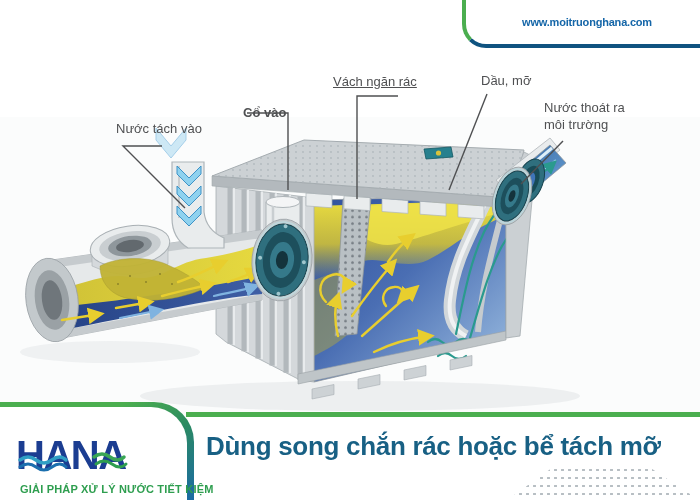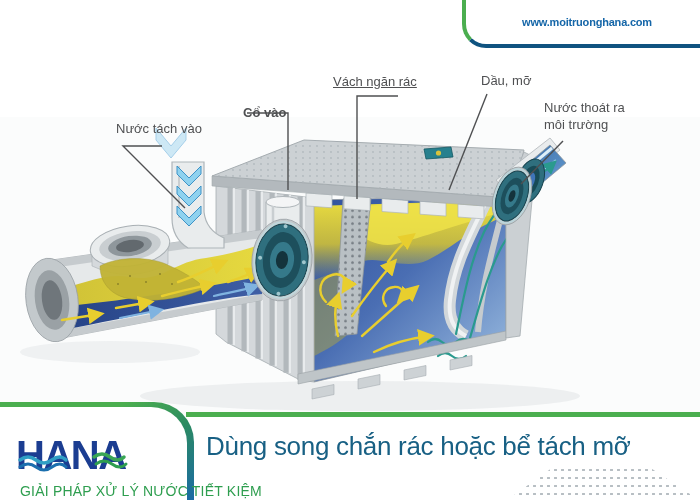--- a/index.html
+++ b/index.html
@@ -33,25 +33,25 @@
     background:linear-gradient(150deg,#4bae4f 0%,#4bae4f 35%,#2b8a62 62%,#1a6aa5 100%);
     border-top-right-radius:40px; z-index:15;
   }
   .logo-tab-inner{
     position:absolute; left:0; top:5px; right:7px; bottom:0;
     background:#ffffff; border-top-right-radius:36px;
   }
   .logo-wrap{position:absolute; left:16px; top:26px; width:160px;}
   .logo-tagline{
     position:absolute; left:4px; top:50px; width:170px;
-    color:#2e9e4f; font-weight:normal; font-size:14px; letter-spacing:0.2px; white-space:nowrap;
+    color:#2e9e4f; font-weight:bold; font-size:11px; letter-spacing:0.2px; white-space:nowrap;
   }
   .caption{
     position:absolute; left:206px; top:431px;
-    color:#186084; font-weight:normal; font-size:26px; letter-spacing:-0.3px;
+    color:#186084; font-weight:bold; font-size:26px; letter-spacing:-0.3px;
     white-space:nowrap; z-index:16;
   }
   .dots-decor{
     position:absolute; left:510px; top:466px; width:186px; height:32px;
     background-image:radial-gradient(circle,#b7bec3 1.1px,transparent 1.5px);
     background-size:7px 8px;
     clip-path:polygon(24% 0,74% 0,100% 100%,0 100%);
     z-index:16;
   }
   svg text{font-family:"Liberation Sans","DejaVu Sans",sans-serif;}

